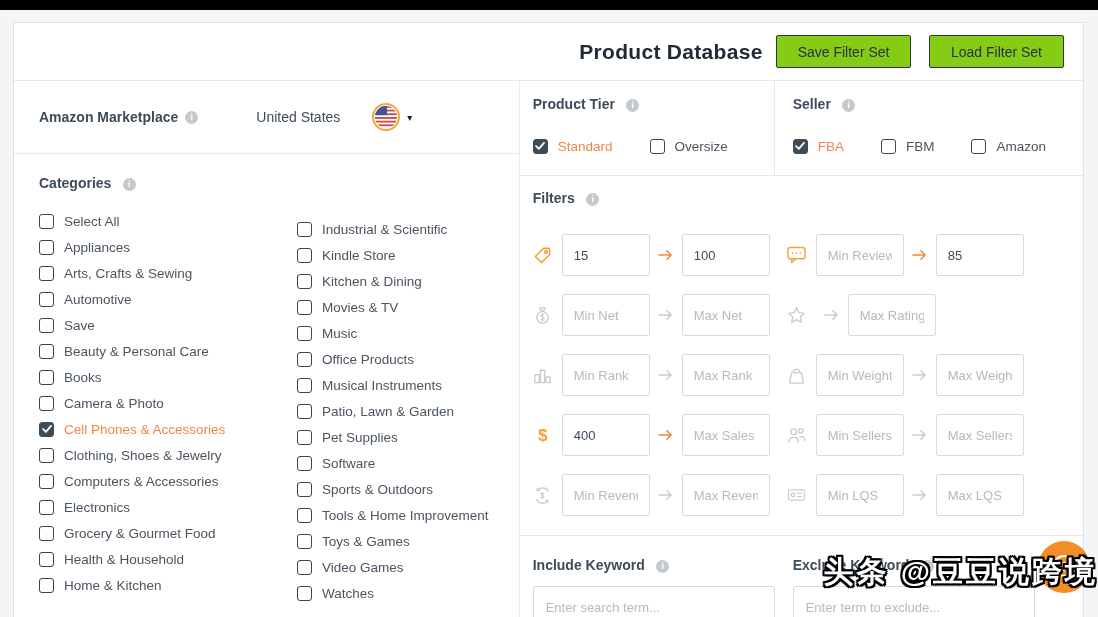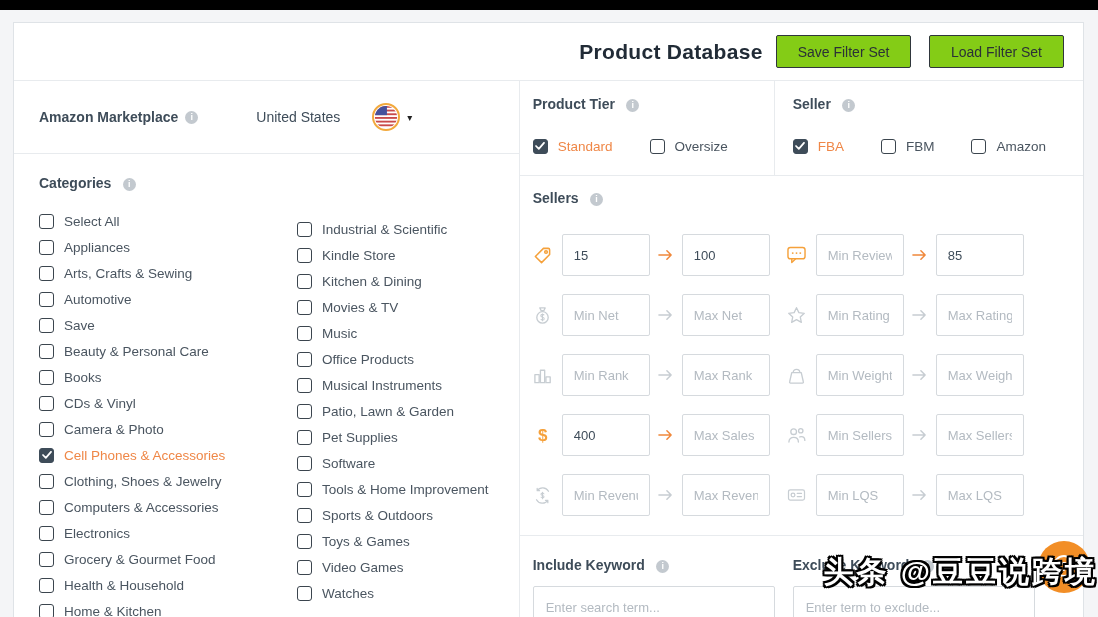--- a/index.html
+++ b/index.html
@@ -197,26 +197,20 @@
               <label class="cb">
     <span class="cb-box">
       
     </span>
     <span class="cb-label">Books</span>
   </label>
               <label class="cb">
     <span class="cb-box">
       
     </span>
-    <span class="cb-label">CDs &amp; Vinyl</span>
-  </label>
-              <label class="cb">
-    <span class="cb-box">
-      
-    </span>
     <span class="cb-label">Camera &amp; Photo</span>
   </label>
               <label class="cb">
     <span class="cb-box checked">
       <svg width="10" height="8" viewBox="0 0 12 10">
         <path d="M1 5l3.5 3.5L11 1" stroke="#fff" stroke-width="2.2" fill="none" stroke-linecap="round" stroke-linejoin="round"></path>
       </svg>
     </span>
     <span class="cb-label accent">Cell Phones &amp; Accessories</span>
   </label>
@@ -315,27 +309,27 @@
               <label class="cb">
     <span class="cb-box">
       
     </span>
     <span class="cb-label">Software</span>
   </label>
               <label class="cb">
     <span class="cb-box">
       
     </span>
+    <span class="cb-label">Sports &amp; Outdoors</span>
+  </label>
+              <label class="cb">
+    <span class="cb-box">
+      
+    </span>
     <span class="cb-label">Tools &amp; Home Improvement</span>
-  </label>
-              <label class="cb">
-    <span class="cb-box">
-      
-    </span>
-    <span class="cb-label">Sports &amp; Outdoors</span>
   </label>
               <label class="cb">
     <span class="cb-box">
       
     </span>
     <span class="cb-label">Toys &amp; Games</span>
   </label>
               <label class="cb">
     <span class="cb-box">
       
@@ -404,21 +398,21 @@
       
     </span>
     <span class="cb-label">Amazon</span>
   </label>
             </div>
         </div>
       </div>
 
       <div class="filters-section">
         <div>
-          <span class="section-label">Sellers</span>
+          <span class="section-label">Filters</span>
           <i class="info">i</i>
         </div>
 
         <div class="fgrid">
 
           <div class="fpair">
             <span class="ficon active">
               <svg width="19" height="19" viewBox="0 0 20 20" fill="none" stroke="currentColor" stroke-width="1.6" stroke-linejoin="round">
                 <path d="M11 2.5h5a1.5 1.5 0 0 1 1.5 1.5v5L9 17.5 2.5 11 11 2.5z"></path>
                 <circle cx="13.7" cy="6.3" r="1.4"></circle>
@@ -468,21 +462,20 @@
             </span>
             <input class="fin" placeholder="Max Net" style="">
           </div>
 
           <div class="fpair">
             <span class="ficon">
               <svg width="19" height="19" viewBox="0 0 20 20" fill="none" stroke="currentColor" stroke-width="1.4" stroke-linejoin="round">
                 <path d="M10 1.8l2.5 5.2 5.7.7-4.2 3.9 1.1 5.6-5.1-2.8-5.1 2.8 1.1-5.6L1.8 7.7l5.7-.7L10 1.8z"></path>
               </svg>
             </span>
-            <input class="fin" placeholder="Min Rating" style="">
             <span class="farrow">
               <svg width="15" height="12" viewBox="0 0 16 12" fill="none" stroke="currentColor" stroke-width="1.6" stroke-linecap="round" stroke-linejoin="round">
                   <path d="M1 6h13M9.5 1.5L14 6l-4.5 4.5"></path>
                 </svg>
             </span>
             <input class="fin" placeholder="Max Rating" style="">
           </div>
 
           <div class="fpair">
             <span class="ficon">

